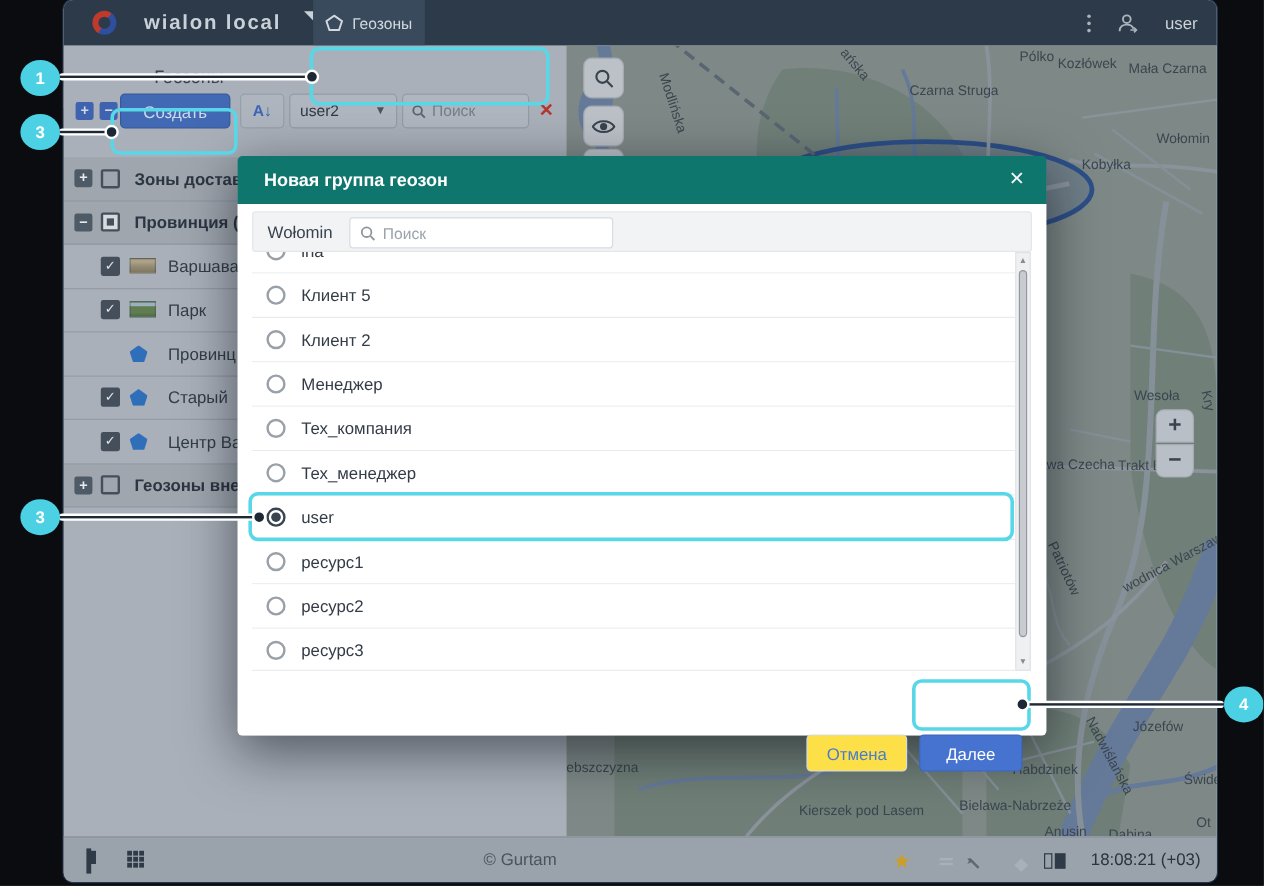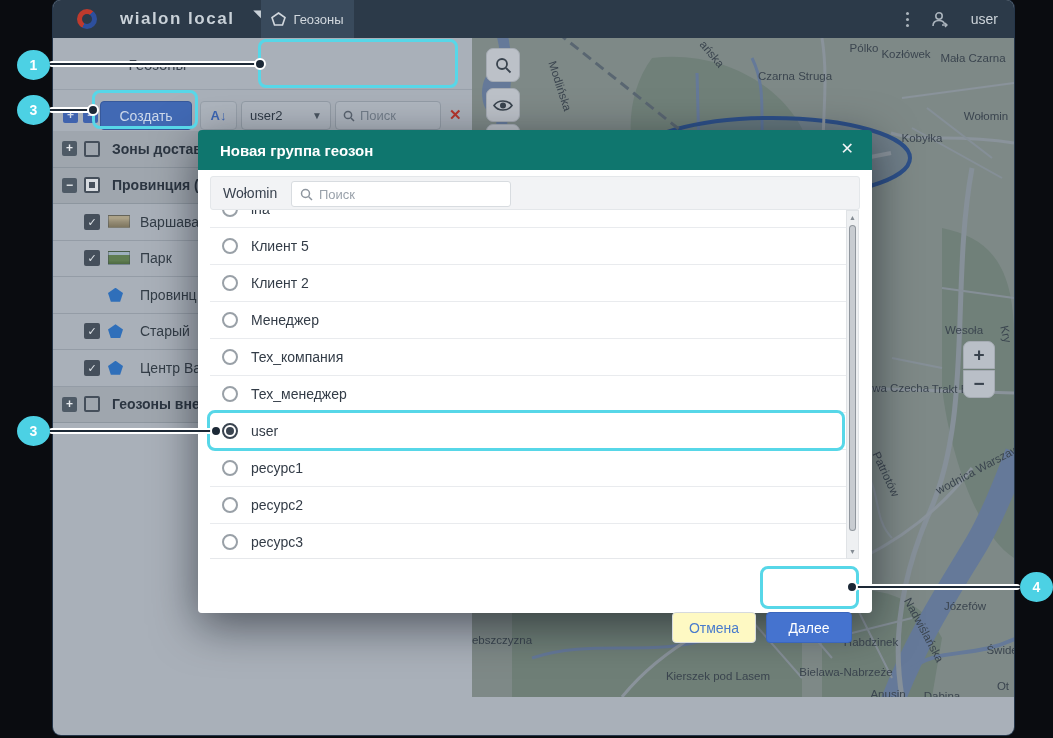--- a/index.html
+++ b/index.html
@@ -32,21 +32,21 @@
 
   
   .s-tabs { position:absolute; left:0; top:38px; width:419px; height:52px; background:#a9b0b9;
             border-bottom:1px solid #99a1ab; }
   .s-tab { position:absolute; top:0; height:52px; width:209px; display:flex; align-items:center;
            justify-content:center; font-size:15px; color:#39424d; }
   .s-tab.active { color:#3a62a9; }
   .s-tab .underline { position:absolute; left:4px; right:18px; bottom:5px; height:5px; background:#3e63a6; border-radius:1px; }
 
   
-  .s-toolbar { position:absolute; left:0; top:95px; width:419px; height:41px; background:#a9b0b9; }
+  .s-toolbar { position:absolute; left:0; top:72px; width:419px; height:41px; background:#a9b0b9; }
   .mini-sq { position:absolute; top:103px; width:15px; height:15px; background:#3f63ae; border-radius:2px;
              color:#cfd9e8; font-size:12px; line-height:14px; text-align:center; font-weight:bold; }
   .btn-create { position:absolute; left:47px; top:6px; width:92px; height:29px; background:#4169b4;
                 border:1px solid #37599c; border-radius:4px; color:#ccd8ea; font-size:14px;
                 display:flex; align-items:center; justify-content:center; }
   .btn-sort { position:absolute; left:147px; top:6px; width:37px; height:29px; background:#aeb5be;
               border:1px solid #97a0aa; border-radius:4px; display:flex; align-items:center;
               justify-content:center; font-size:13px; color:#3c66b4; font-weight:bold; }
   .dd-resource { position:absolute; left:188px; top:6px; width:90px; height:29px; background:#afb6bf;
                  border:1px solid #939ca6; border-radius:4px; display:flex; align-items:center;
@@ -137,21 +137,21 @@
             border-bottom:1px solid #e9ebee; font-size:14px; color:#333c47; }
   .radio { width:16px; height:16px; border-radius:50%; border:2px solid #99a0a7; flex:none; }
   .radio.on { border-color:#3a4450; position:relative; }
   .radio.on:after { content:""; position:absolute; left:2px; top:2px; width:8px; height:8px;
                     border-radius:50%; background:#3a4450; }
   .m-scroll { position:absolute; left:648px; top:40px; width:13px; height:349px; background:#eef0f2;
               border:1px solid #e0e3e6; }
   .m-scroll .up { position:absolute; top:3px; left:0; right:0; text-align:center; font-size:7px; color:#848b93; }
   .m-scroll .dn { position:absolute; bottom:3px; left:0; right:0; text-align:center; font-size:7px; color:#848b93; }
   .m-scroll .thumb { position:absolute; left:2px; top:14px; width:7px; height:306px; background:#c8ccd1; border-radius:4px; }
-  .btn-cancel { position:absolute; left:474px; top:442px; width:84px; height:31px; background:#fef9c3;
+  .btn-cancel { position:absolute; left:474px; top:442px; width:84px; height:31px; background:#fde047;
                 border:1px solid #d6dade; border-radius:4px; color:#4a7ccc; font-size:14px;
                 display:flex; align-items:center; justify-content:center; }
   .btn-next { position:absolute; left:568px; top:442px; width:86px; height:31px; background:#4573cf;
               border:1px solid #3b66bd; border-radius:4px; color:#ffffff; font-size:14px;
               display:flex; align-items:center; justify-content:center; }
 
   
   .co { position:absolute; z-index:30; }
   .co-ring { border:3px solid #57d7e8; border-radius:8px; background:transparent; pointer-events:none; }
   .co-circle { width:33px; height:30px; border-radius:50%; background:#4cd1e4; color:#fff;
@@ -339,20 +339,44 @@
       <div class="map-btn" style="left:14px; top:86px;">
         <svg width="16" height="15" viewBox="0 0 16 15">
           <polygon points="8,1 15,6 12.3,14 3.7,14 1,6" fill="none" stroke="#39434e" stroke-width="1.6"></polygon>
         </svg>
       </div>
 
       <div class="zoom-btn" style="top:303px; border-radius:7px 7px 0 0;">+</div>
       <div class="zoom-btn" style="top:332px; border-radius:0 0 7px 7px;">−</div>
     </div>
 
+    <div class="bottombar">
+      <span class="bb-icon panel-toggle" style="left:19px;"></span>
+      <span class="bb-icon grid9" style="left:53px;">
+        <i></i>
+          <i></i>
+          <i></i>
+          <i></i>
+          <i></i>
+          <i></i>
+          <i></i>
+          <i></i>
+          <i></i>
+      </span>
+      <span class="copyright">© Gurtam</span>
+      <span class="bb-icon star" style="left:691px;">★</span>
+      <span class="bb-icon ic-doc" style="left:723px; top:13px;"></span>
+      <span class="bb-icon ic-env" style="left:751px; top:14px;"></span>
+      <span class="bb-icon ic-img" style="left:788px; top:13px;"></span>
+      <span class="bb-icon ic-panels" style="left:817px; top:13px;">
+          <i class="l"></i>
+          <i class="r"></i>
+        </span>
+      <span class="clock">18:08:21 (+03)</span>
+    </div>
   </div>
 
   <div class="modal">
     <div class="modal-header">
       <span class="modal-title">Новая группа геозон</span>
       <span class="modal-close">✕</span>
     </div>
     <div class="modal-body">
       <div class="m-tabstrip">
         <span class="m-tab">Wołomin</span>

